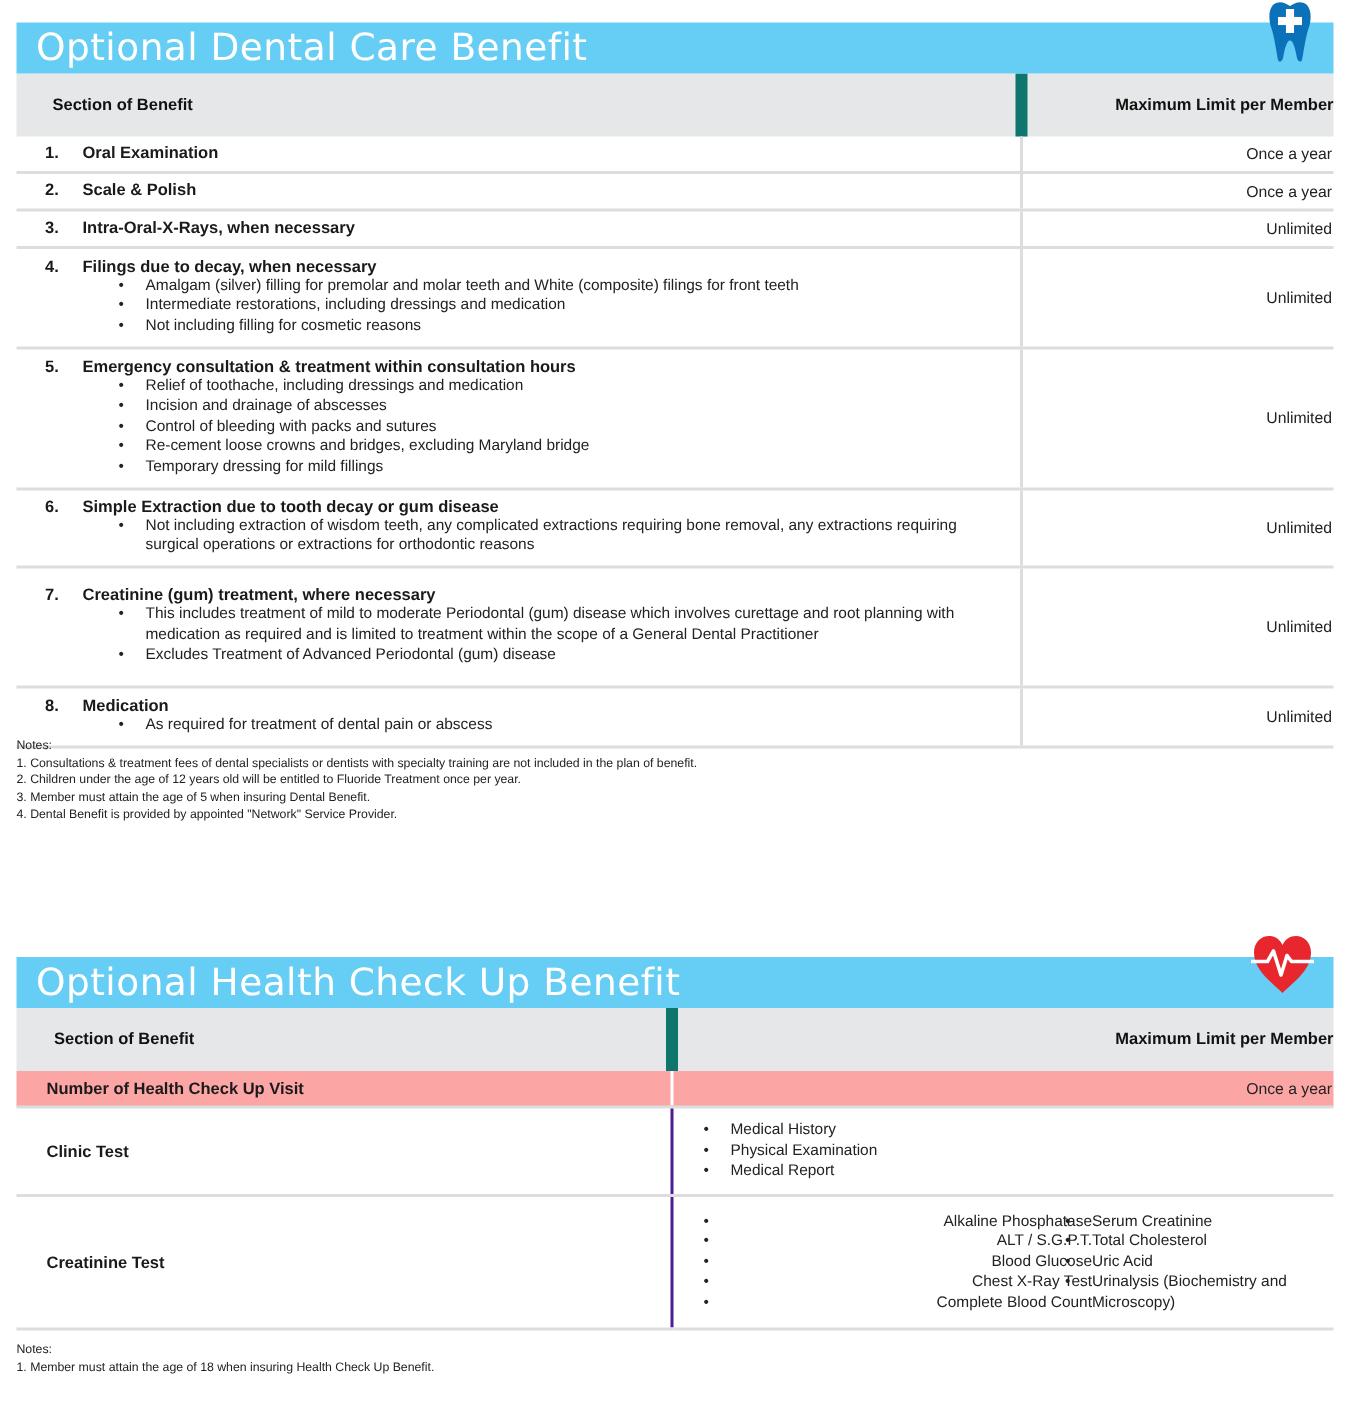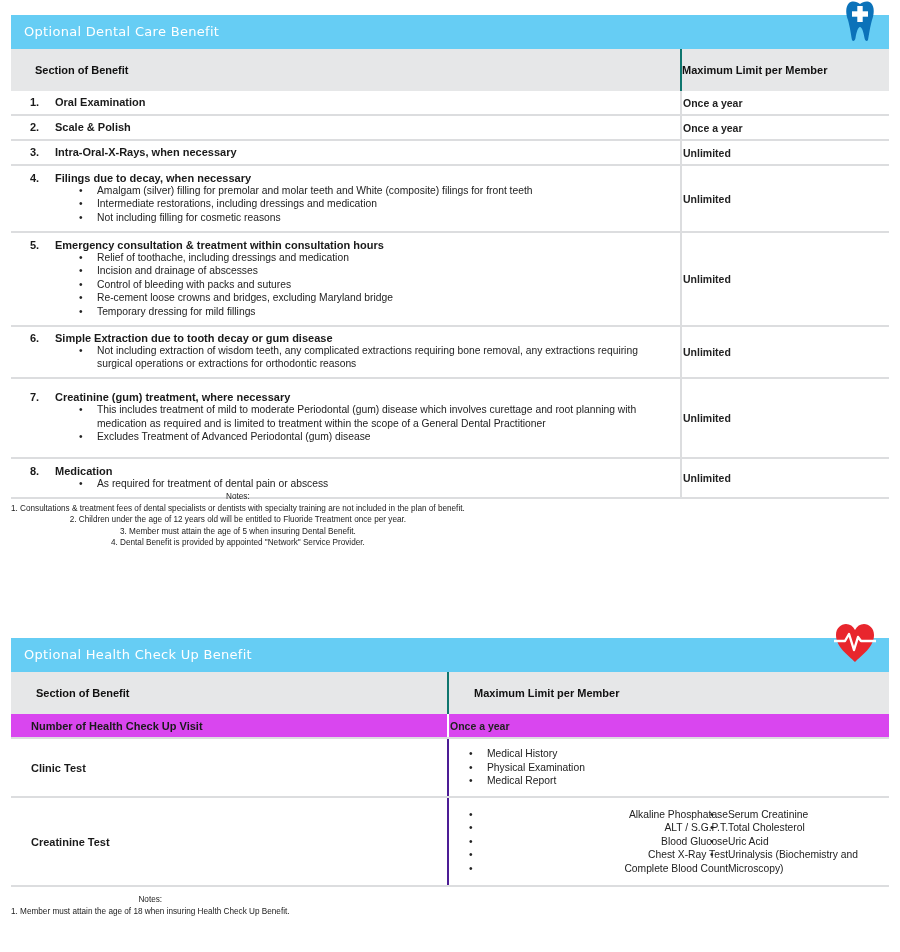--- a/index.html
+++ b/index.html
@@ -3,46 +3,46 @@
 <meta charset="utf-8">
 <style>
   html, body { margin: 0; padding: 0; background: #ffffff; }
   body {
     width: 900px; height: 952px; position: relative; overflow: hidden;
     font-family: "Liberation Sans", sans-serif; color: #1a1a1a;
   }
   .section { position: absolute; left: 11px; width: 878px; }
   .banner {
     background: #66cdf4; height: 34px; position: relative;
-    color: #ffffff; font-size: 13px; letter-spacing: 0.3px;
+    color: #ffffff; font-size: 25px; letter-spacing: 0.3px;
     line-height: 34px; padding-left: 13px; box-sizing: border-box;
     font-family: "DejaVu Sans", sans-serif; font-weight: normal;
   }
   .banner-icon { position: absolute; }
   table { border-collapse: collapse; width: 100%; table-layout: fixed; }
   th {
     background: #e6e7e8; font-weight: bold; font-size: 11px; text-align: left;
     height: 42px; padding: 0 0 0 24px; box-sizing: border-box; color: #111;
   }
-  th.limit-h { text-align: left; padding: 0; border-left: 2px solid #0f766e; margin-left: 28px; }
+  th.limit-h { text-align: right; padding: 0; border-left: 8px solid #0f766e; margin-left: 28px; }
   td { border-bottom: 2px solid #dcdddf; font-size: 10.5px; vertical-align: middle; }
-  td.limit { text-align: left; border-left: 2px solid #dcdddf; color: #222; font-size: 10.5px; font-weight: bold; }
+  td.limit { text-align: right; border-left: 2px solid #dcdddf; color: #222; font-size: 10.5px; }
   .item { padding: 4px 0 5px 18px; }
   .item-title { font-weight: bold; font-size: 11px; display: flex; }
   .item-num { width: 25px; display: inline-block; }
   ul.bullets { margin: 0; padding: 0 0 0 67px; list-style: none; }
   ul.bullets li { position: relative; font-size: 10.3px; line-height: 13.4px; color: #222; padding-left: 0; }
   ul.bullets li::before { content: "•"; position: absolute; left: -18px; }
   .notes { position: absolute; left: 11px; font-size: 8.2px; line-height: 11.6px; color: #222; }
-  .notes div { white-space: nowrap; text-align: center; }
+  .notes div { white-space: nowrap; }
   
   .h-table th { padding-left: 25px; }
   .h-table td.label { font-weight: bold; font-size: 11px; padding-left: 20px; }
   .h-table td.cell { border-left: 2px solid #4c1d95; padding: 6px 0 6px 38px; }
-  .h-table tr.grey td { background: #d946ef; }
+  .h-table tr.grey td { background: #fca5a5; }
   .twocol { display: flex; }
   .twocol ul.bullets { padding-left: 0; margin-left: 0; }
   .hcol1 { width: 241px; padding-left: 0; text-align: right; }
   .h-table ul.bullets { padding-left: 0; margin-left: 0; }
   .h-table ul.bullets li { padding-left: 0; }
 </style>
 </head>
 <body>
 
 <div class="section" style="top:15px;">

